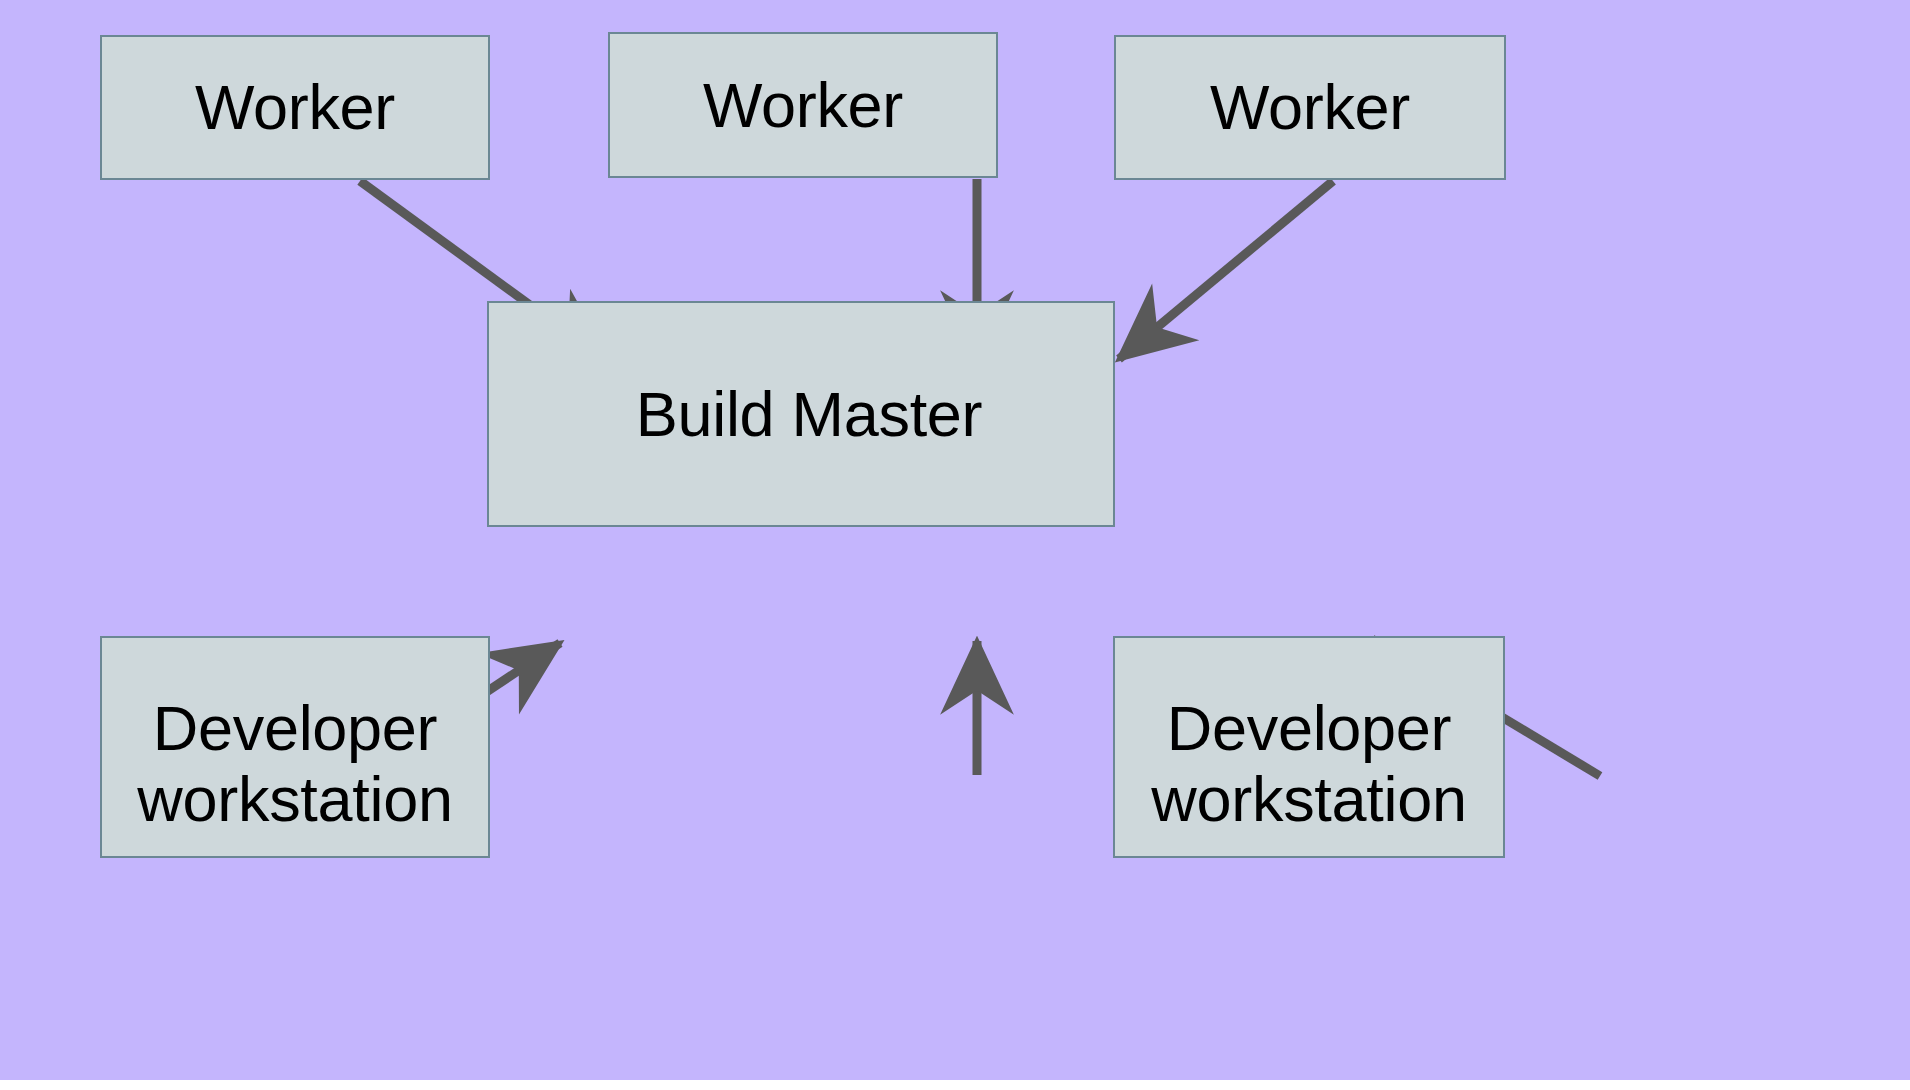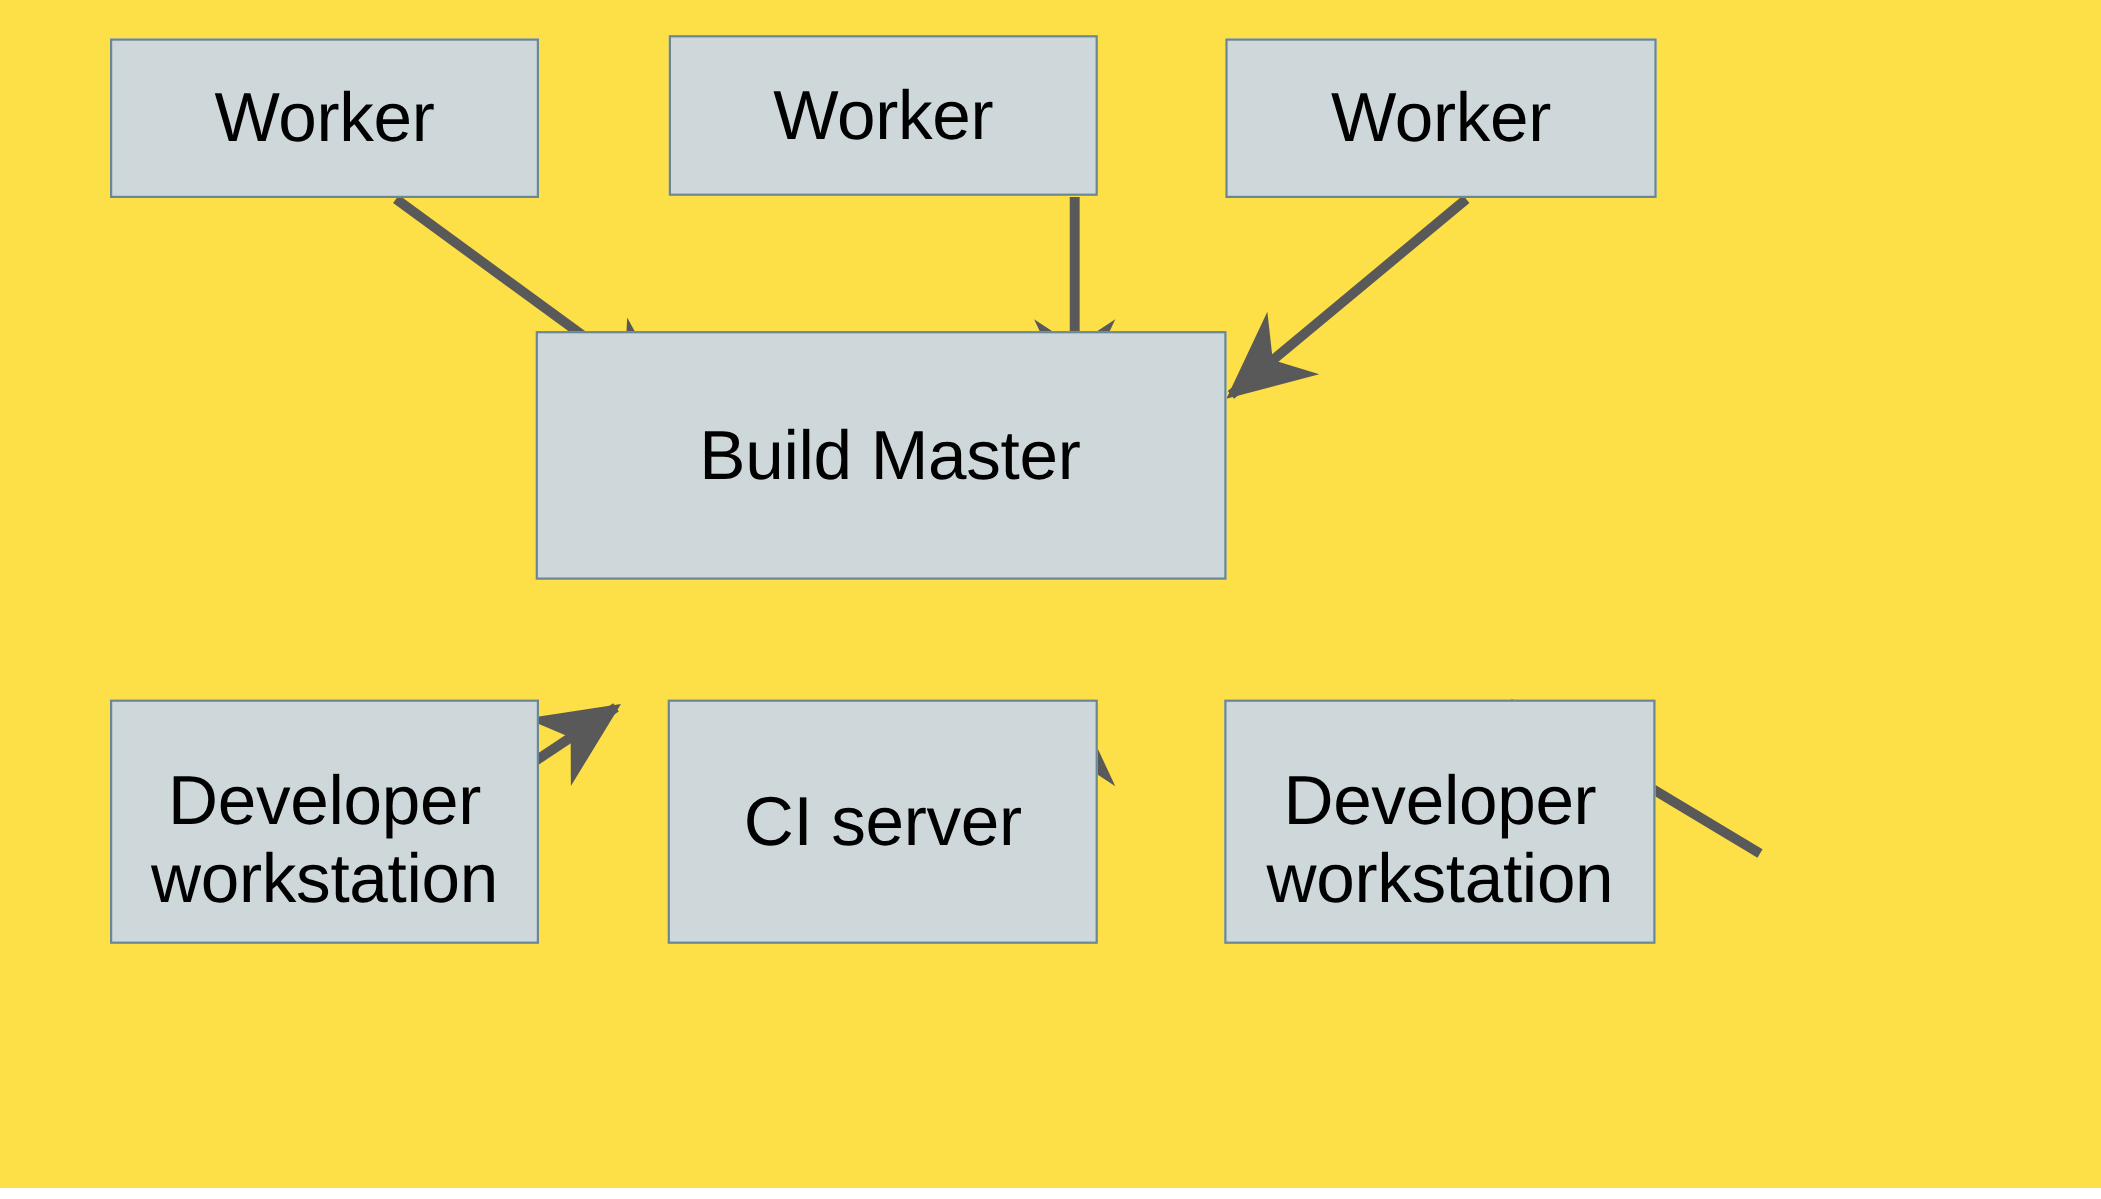--- a/index.html
+++ b/index.html
@@ -10,21 +10,21 @@
   body {
     width: 1910px;
     height: 1090px;
     font-family: "Liberation Sans", sans-serif;
     overflow: hidden;
   }
   #diagram-root {
     position: relative;
     width: 1910px;
     height: 1080px;
-    background: #fde047;
+    background: #c4b5fd;
   }
   #diagram-svg {
     position: absolute;
     top: 0;
     left: 0;
     width: 1910px;
     height: 1090px;
     display: block;
   }
   .node-box {
@@ -87,22 +87,19 @@
 
   <div class="node-box" style="left:487px; top:301px; width:628px; height:226px;padding-left:16px;">
     <span class="node-label size-master">Build Master</span>
   </div>
 
   <div class="node-box" style="left:100px; top:636px; width:390px; height:222px;">
     <span class="node-label size-two-line">Developer
 workstation</span>
   </div>
 
-  <div class="node-box" style="left:607px; top:636px; width:391px; height:222px;">
-    <span class="node-label size-regular">CI server</span>
-  </div>
 
   <div class="node-box" style="left:1113px; top:636px; width:392px; height:222px;">
     <span class="node-label size-two-line">Developer
 workstation</span>
   </div>
 
 </div>
 
 </body></html>

